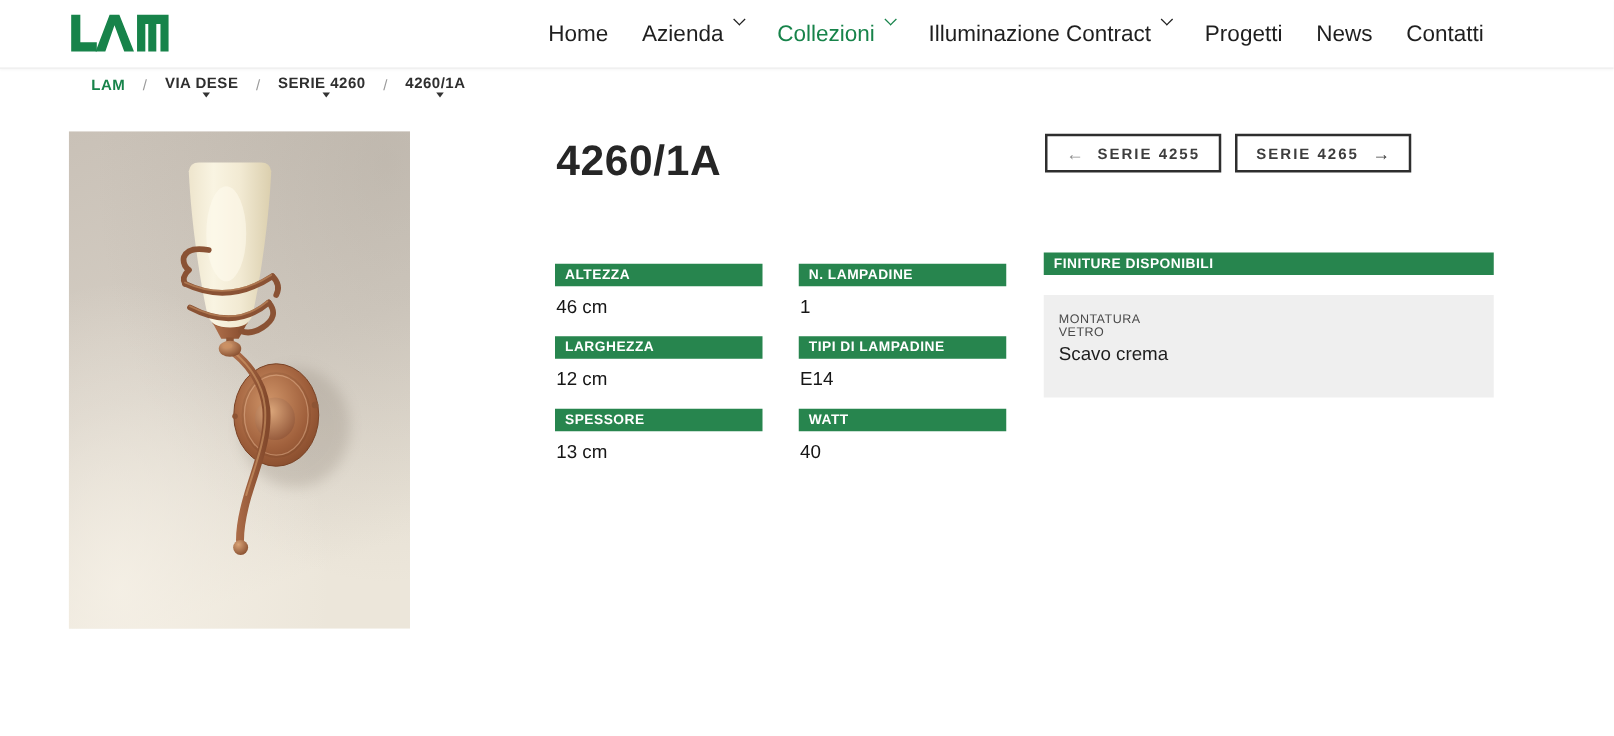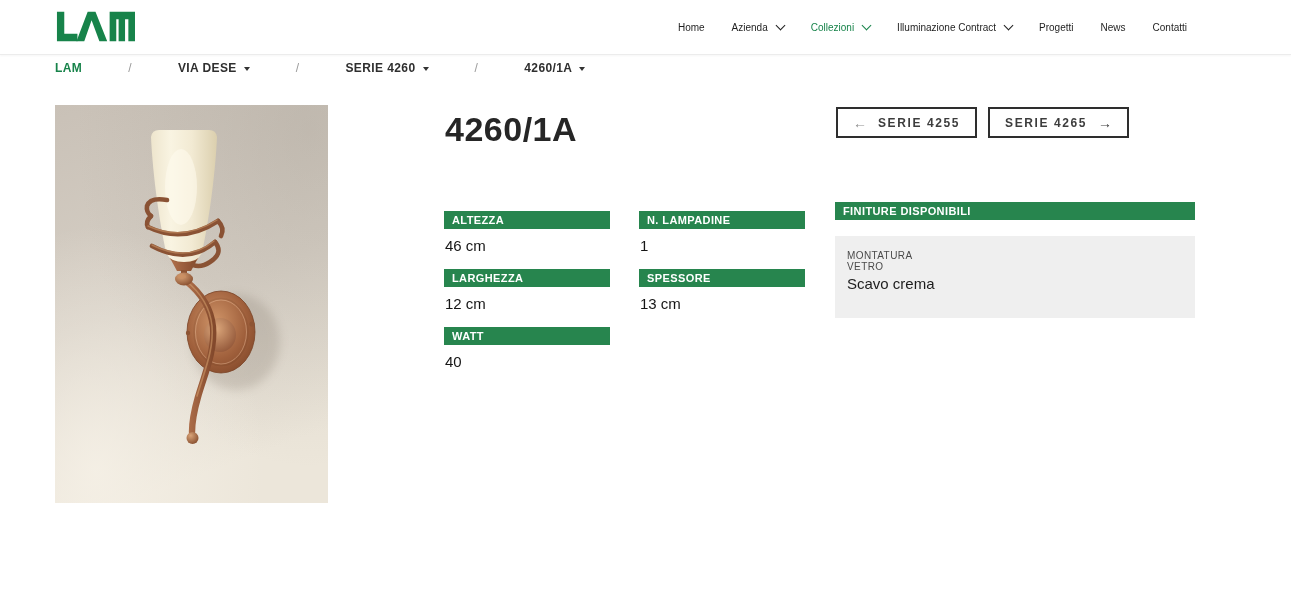--- a/index.html
+++ b/index.html
@@ -14,39 +14,39 @@
   .site-header {
     position:absolute; left:0; top:0; width:100%; height:55px; background:#fff;
     border-bottom:1px solid #ececec; box-shadow:0 1px 2px rgba(0,0,0,.04); z-index:5;
   }
   .logo { position:absolute; left:55px; top:11px; display:block; cursor:pointer; }
   .main-nav {
     position:absolute; right:104px; top:0; height:55px;
     display:flex; align-items:center; gap:27px;
   }
   .nav-item {
-    display:flex; align-items:center; font-size:10px; color:#1f1f1f;
+    display:flex; align-items:flex-start; font-size:18px; color:#1f1f1f;
     text-decoration:none; cursor:pointer; white-space:nowrap;
   }
   .nav-item.active { color:#17834a; }
   .chev {
     display:inline-block; width:7px; height:7px;
     border-right:1.7px solid currentColor; border-bottom:1.7px solid currentColor;
     transform:rotate(45deg); margin-left:9px; margin-top:-5px;
   }
 
   
   .breadcrumb {
-    position:absolute; left:55px; top:57px; height:22px;
+    position:absolute; left:73px; top:57px; height:22px;
     display:flex; align-items:center; font-size:12px; font-weight:bold;
-    letter-spacing:.4px; color:#2f2f2f; z-index:4;gap:32px;
+    letter-spacing:.4px; color:#2f2f2f; z-index:4;
   }
   .bc-link { color:#17834a; text-decoration:none; cursor:pointer; }
   .bc-sep { color:#9a9a9a; font-weight:normal; margin:0 14px; }
-  .bc-item { display:flex; align-items:center; cursor:pointer; }
+  .bc-item { display:flex; align-items:center; cursor:pointer;flex-direction:column; }
   .tri {
     display:inline-block; width:0; height:0; margin-left:7px; margin-top:1px;
     border-left:3.5px solid transparent; border-right:3.5px solid transparent;
     border-top:4.5px solid #333;
   }
 
   
   .photo { position:absolute; left:55px; top:105px; width:273px; height:398px; }
   .photo svg { display:block; }
 
@@ -264,20 +264,24 @@
     </div>
     <div class="spec-cell">
       <div class="green-bar">N. LAMPADINE</div>
       <div class="spec-val">1</div>
     </div>
     <div class="spec-cell">
       <div class="green-bar">LARGHEZZA</div>
       <div class="spec-val">12 cm</div>
     </div>
     <div class="spec-cell">
+      <div class="green-bar">TIPI DI LAMPADINE</div>
+      <div class="spec-val">E14</div>
+    </div>
+    <div class="spec-cell">
       <div class="green-bar">SPESSORE</div>
       <div class="spec-val">13 cm</div>
     </div>
     <div class="spec-cell">
       <div class="green-bar">WATT</div>
       <div class="spec-val">40</div>
     </div>
   </div>
 
   <aside class="finishes">

